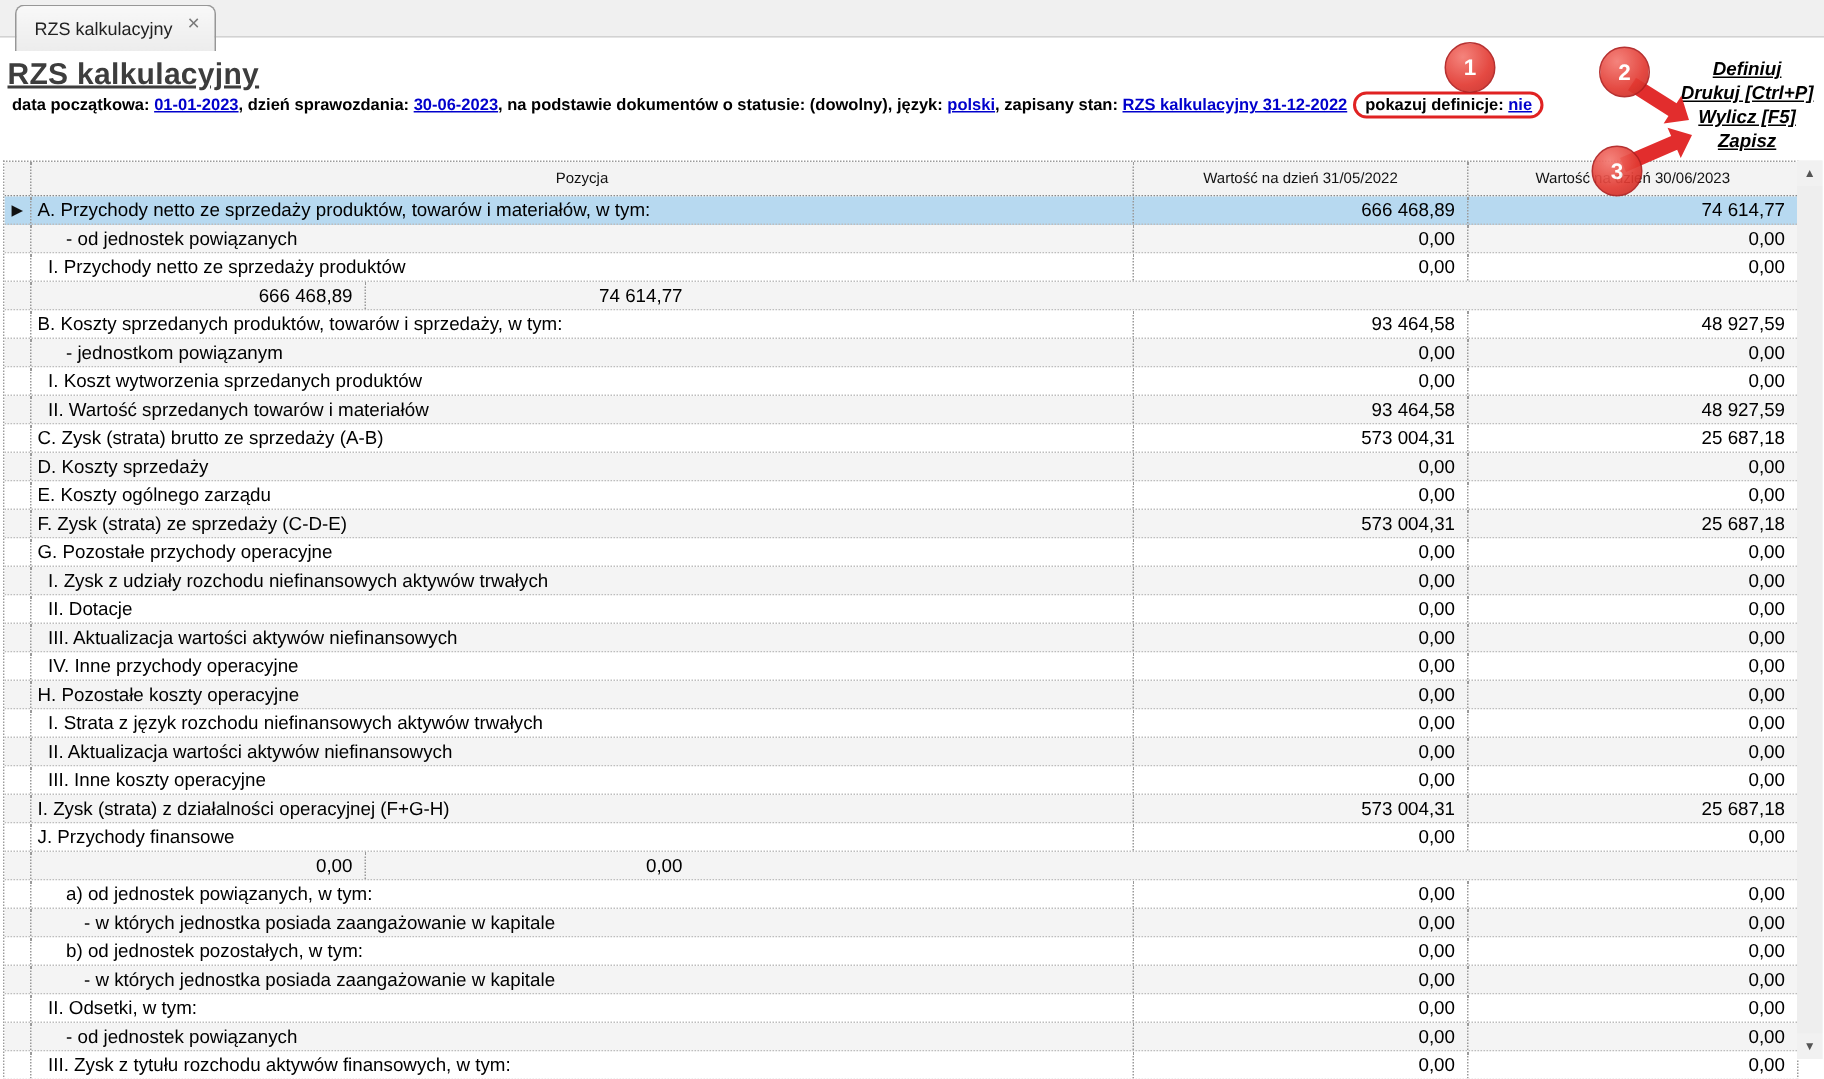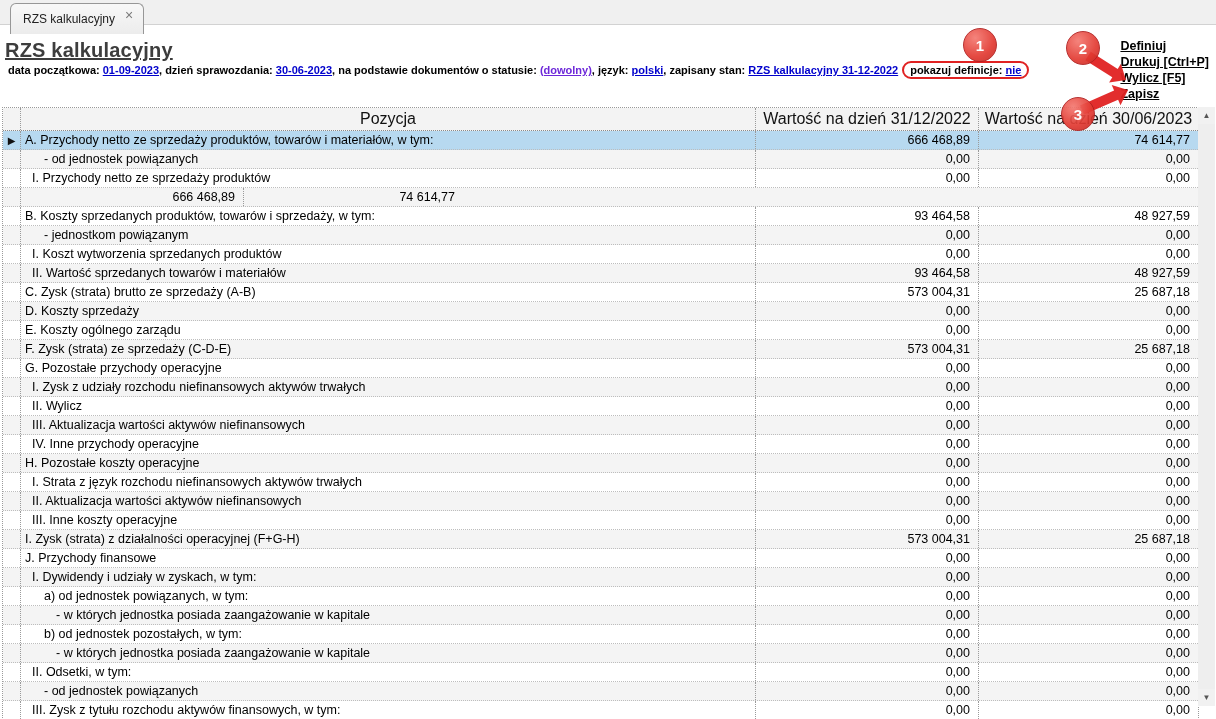--- a/index.html
+++ b/index.html
@@ -23,45 +23,45 @@
   .page-title{
     position:absolute;left:5px;top:39px;font-size:20px;font-weight:bold;
     color:#3d3d3d;text-decoration:underline;letter-spacing:0.2px;z-index:2;
   }
   .meta{
     position:absolute;left:8px;top:61px;font-size:11px;font-weight:bold;color:#000;
     white-space:nowrap;z-index:2;display:flex;align-items:center;
   }
   .meta a, .actions a{cursor:pointer;}
   .meta .lnk{color:#0000cc;text-decoration:underline;}
-  .meta .lnk-muted{color:#6d28d9;text-decoration:underline;}
+  .meta .lnk-muted{color:#000000;}
   .defbox{
     display:inline-flex;align-items:center;margin-left:4px;
     border:2px solid #e02222;border-radius:10px;padding:1px 6px;
   }
   
-  .actions{position:absolute;top:38px;right:7px;text-align:left;z-index:2;}
+  .actions{position:absolute;top:38px;right:7px;text-align:center;z-index:2;font-style:italic;}
   .actions a{display:block;font-size:12.5px;font-weight:bold;color:#000;
     text-decoration:underline;line-height:16px;}
   
   .badge{
     position:absolute;width:32px;height:32px;border-radius:50%;
     background:radial-gradient(circle at 35% 28%,#f47a72,#e23a32 60%,#c62b24);
     border:1px solid #b02020;color:#fff;font-size:15px;font-weight:bold;
     display:flex;align-items:center;justify-content:center;opacity:0.92;z-index:9;
   }
   .anno-svg{position:absolute;left:0;top:0;width:1216px;height:719px;pointer-events:none;z-index:8;}
   
   .grid{
     position:absolute;left:2px;top:107px;width:1195px;height:612px;overflow:hidden;
     border-left:1px dotted #9a9a9a;border-top:1px dotted #9a9a9a;border-right:1px dotted #9a9a9a;
     font-size:12.5px;color:#000;z-index:1;background:#fff;
   }
   .grid-header{display:flex;height:22px;background:#f3f3f3;border-bottom:1px dotted #8a8a8a;}
-  .grid-header .cell{display:flex;align-items:center;justify-content:center;font-size:16px;color:#111;}
+  .grid-header .cell{display:flex;align-items:center;justify-content:center;font-size:10px;color:#111;}
   .cell{box-sizing:border-box;border-right:1px dotted #9a9a9a;height:100%;}
   .cell:last-child{border-right:none;}
   .c-gutter{width:18px;flex:none;display:flex;align-items:center;justify-content:center;}
   .c-label{width:735px;flex:none;display:flex;align-items:center;overflow:hidden;white-space:nowrap;}
   .c-v1{width:223px;flex:none;display:flex;align-items:center;justify-content:flex-end;padding-right:8px;}
   .c-v2{width:219px;flex:none;display:flex;align-items:center;justify-content:flex-end;padding-right:8px;}
   .grid-row{display:flex;height:18px;border-bottom:1px dotted #bdbdbd;background:#fff;cursor:default;}
   .grid-row:nth-child(even){background:#f4f4f4;}
   .grid-row.selected{background:#b7d9f0;}
   .grid-row .c-gutter{font-size:10px;color:#111;}
@@ -83,21 +83,21 @@
 <div class="tabbar"></div>
 <div class="tab">
   <span>RZS kalkulacyjny</span>
   <span class="close">×</span>
 </div>
 
 <div class="page-title">RZS kalkulacyjny</div>
 
 <div class="meta">
   <span style="white-space:pre">data początkowa: </span>
-    <a class="lnk">01-09-2023</a>
+    <a class="lnk">01-01-2023</a>
     <span style="white-space:pre">, dzień sprawozdania: </span>
     <a class="lnk">30-06-2023</a>
     <span style="white-space:pre">, na podstawie dokumentów o statusie: </span>
     <a class="lnk-muted">(dowolny)</a>
     <span style="white-space:pre">, język: </span>
     <a class="lnk">polski</a>
     <span style="white-space:pre">, zapisany stan: </span>
     <a class="lnk">RZS kalkulacyjny 31-12-2022</a>
     <span class="defbox">
       <span style="white-space:pre">pokazuj definicje: </span>
@@ -118,21 +118,21 @@
 </svg>
 
 <div class="badge" style="left:963px;top:28px;">1</div>
 <div class="badge" style="left:1066px;top:31px;">2</div>
 <div class="badge" style="left:1061px;top:97px;">3</div>
 
 <div class="grid">
   <div class="grid-header">
     <div class="cell c-gutter"></div>
     <div class="cell c-label" style="justify-content:center;">Pozycja</div>
-    <div class="cell c-v1" style="justify-content:center;padding-right:0;">Wartość na dzień 31/12/2022</div>
+    <div class="cell c-v1" style="justify-content:center;padding-right:0;">Wartość na dzień 31/05/2022</div>
     <div class="cell c-v2" style="justify-content:center;padding-right:0;">Wartość na dzień 30/06/2023</div>
   </div>
   <div>
       <div class="grid-row selected">
     <div class="cell c-gutter">▶</div>
     <div class="cell c-label indent-0">A. Przychody netto ze sprzedaży produktów, towarów i materiałów, w tym:</div>
     <div class="cell c-v1">666 468,89</div>
     <div class="cell c-v2">74 614,77</div>
   </div>
       <div class="grid-row">
@@ -207,21 +207,21 @@
     <div class="cell c-v2">0,00</div>
   </div>
       <div class="grid-row">
     <div class="cell c-gutter"></div>
     <div class="cell c-label indent-1">I. Zysk z udziały rozchodu niefinansowych aktywów trwałych</div>
     <div class="cell c-v1">0,00</div>
     <div class="cell c-v2">0,00</div>
   </div>
       <div class="grid-row">
     <div class="cell c-gutter"></div>
-    <div class="cell c-label indent-1">II. Wylicz</div>
+    <div class="cell c-label indent-1">II. Dotacje</div>
     <div class="cell c-v1">0,00</div>
     <div class="cell c-v2">0,00</div>
   </div>
       <div class="grid-row">
     <div class="cell c-gutter"></div>
     <div class="cell c-label indent-1">III. Aktualizacja wartości aktywów niefinansowych</div>
     <div class="cell c-v1">0,00</div>
     <div class="cell c-v2">0,00</div>
   </div>
       <div class="grid-row">
@@ -261,21 +261,20 @@
     <div class="cell c-v2">25 687,18</div>
   </div>
       <div class="grid-row">
     <div class="cell c-gutter"></div>
     <div class="cell c-label indent-0">J. Przychody finansowe</div>
     <div class="cell c-v1">0,00</div>
     <div class="cell c-v2">0,00</div>
   </div>
       <div class="grid-row">
     <div class="cell c-gutter"></div>
-    <div class="cell c-label indent-1">I. Dywidendy i udziały w zyskach, w tym:</div>
     <div class="cell c-v1">0,00</div>
     <div class="cell c-v2">0,00</div>
   </div>
       <div class="grid-row">
     <div class="cell c-gutter"></div>
     <div class="cell c-label indent-2">a) od jednostek powiązanych, w tym:</div>
     <div class="cell c-v1">0,00</div>
     <div class="cell c-v2">0,00</div>
   </div>
       <div class="grid-row">

